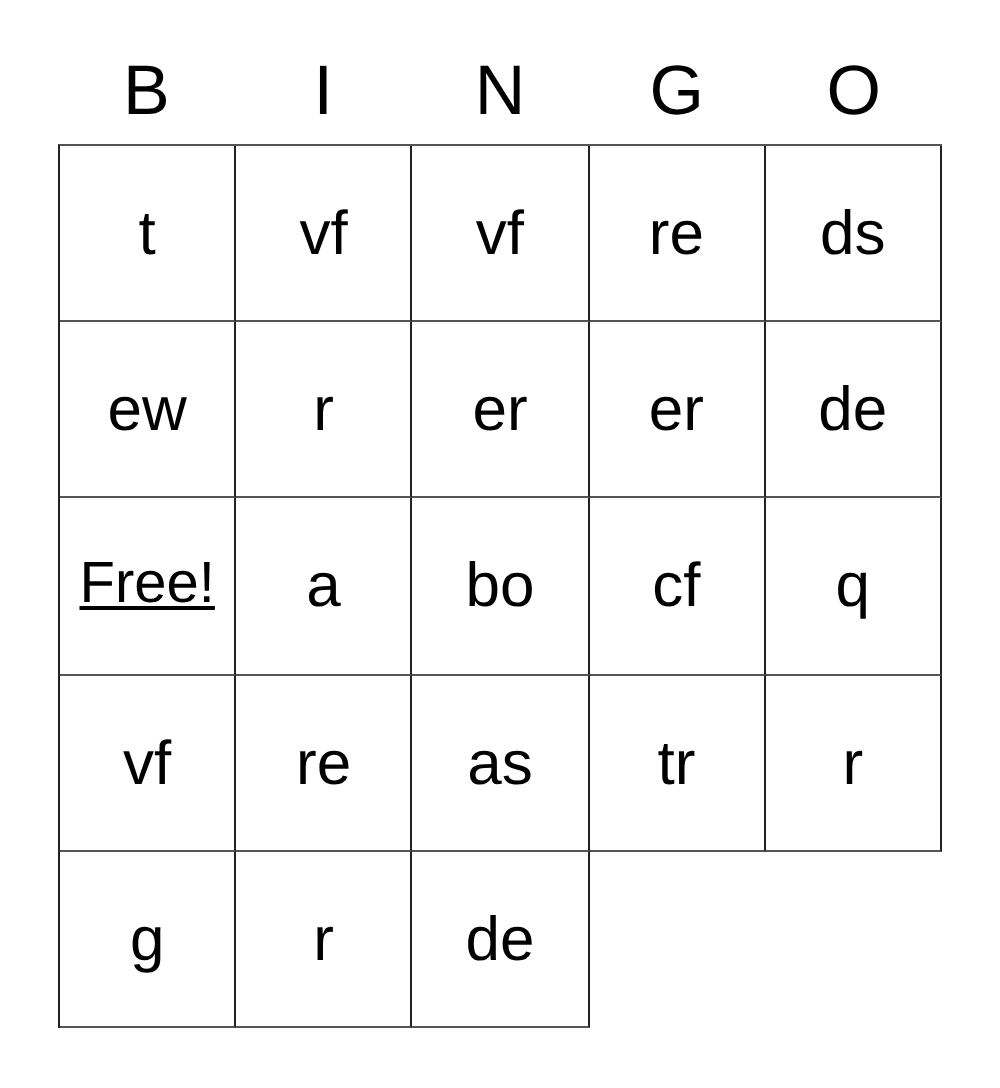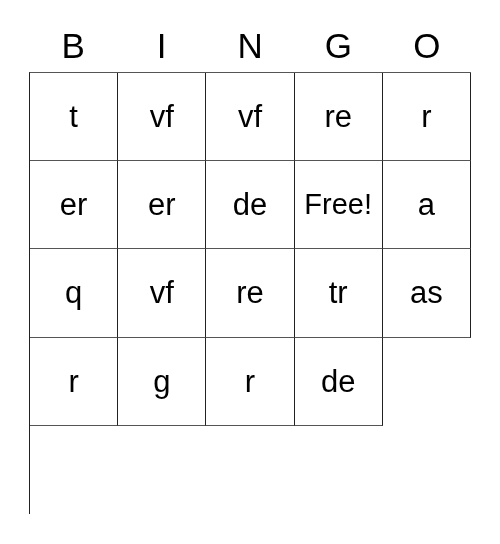--- a/index.html
+++ b/index.html
@@ -70,20 +70,21 @@
   .cell-text {
     font-size: 31px;
     line-height: 1;
     color: #000000;
     text-align: center;
     white-space: nowrap;
     user-select: none;
   }
   .cell.free .cell-text {
     font-size: 29px;
+    text-decoration: underline;
   }
 </style>
 </head>
 <body>
 
 <div id="bingo-card">
 
   <div class="header-row">
     <div class="header-cell">B</div>
     <div class="header-cell">I</div>
@@ -99,56 +100,68 @@
       </div>
     <div class="cell">
         <span class="cell-text">vf</span>
       </div>
     <div class="cell">
         <span class="cell-text">vf</span>
       </div>
     <div class="cell">
         <span class="cell-text">re</span>
       </div>
+    <div class="cell">
+        <span class="cell-text">ds</span>
+      </div>
 
+    <div class="cell">
+        <span class="cell-text">ew</span>
+      </div>
     <div class="cell">
         <span class="cell-text">r</span>
       </div>
     <div class="cell">
         <span class="cell-text">er</span>
       </div>
     <div class="cell">
         <span class="cell-text">er</span>
       </div>
 
     <div class="cell">
         <span class="cell-text">de</span>
       </div>
     <div class="cell free">
         <span class="cell-text">Free!</span>
       </div>
     <div class="cell">
         <span class="cell-text">a</span>
       </div>
+    <div class="cell">
+        <span class="cell-text">bo</span>
+      </div>
 
+    <div class="cell">
+        <span class="cell-text">cf</span>
+      </div>
     <div class="cell">
         <span class="cell-text">q</span>
       </div>
     <div class="cell">
         <span class="cell-text">vf</span>
       </div>
     <div class="cell">
         <span class="cell-text">re</span>
       </div>
     <div class="cell">
-        <span class="cell-text">tr</span>
+        <span class="cell-text">as</span>
       </div>
 
     <div class="cell">
-        <span class="cell-text">as</span>
+        <span class="cell-text">tr</span>
       </div>
     <div class="cell">
         <span class="cell-text">r</span>
       </div>
     <div class="cell">
         <span class="cell-text">g</span>
       </div>
     <div class="cell">
         <span class="cell-text">r</span>
       </div>

